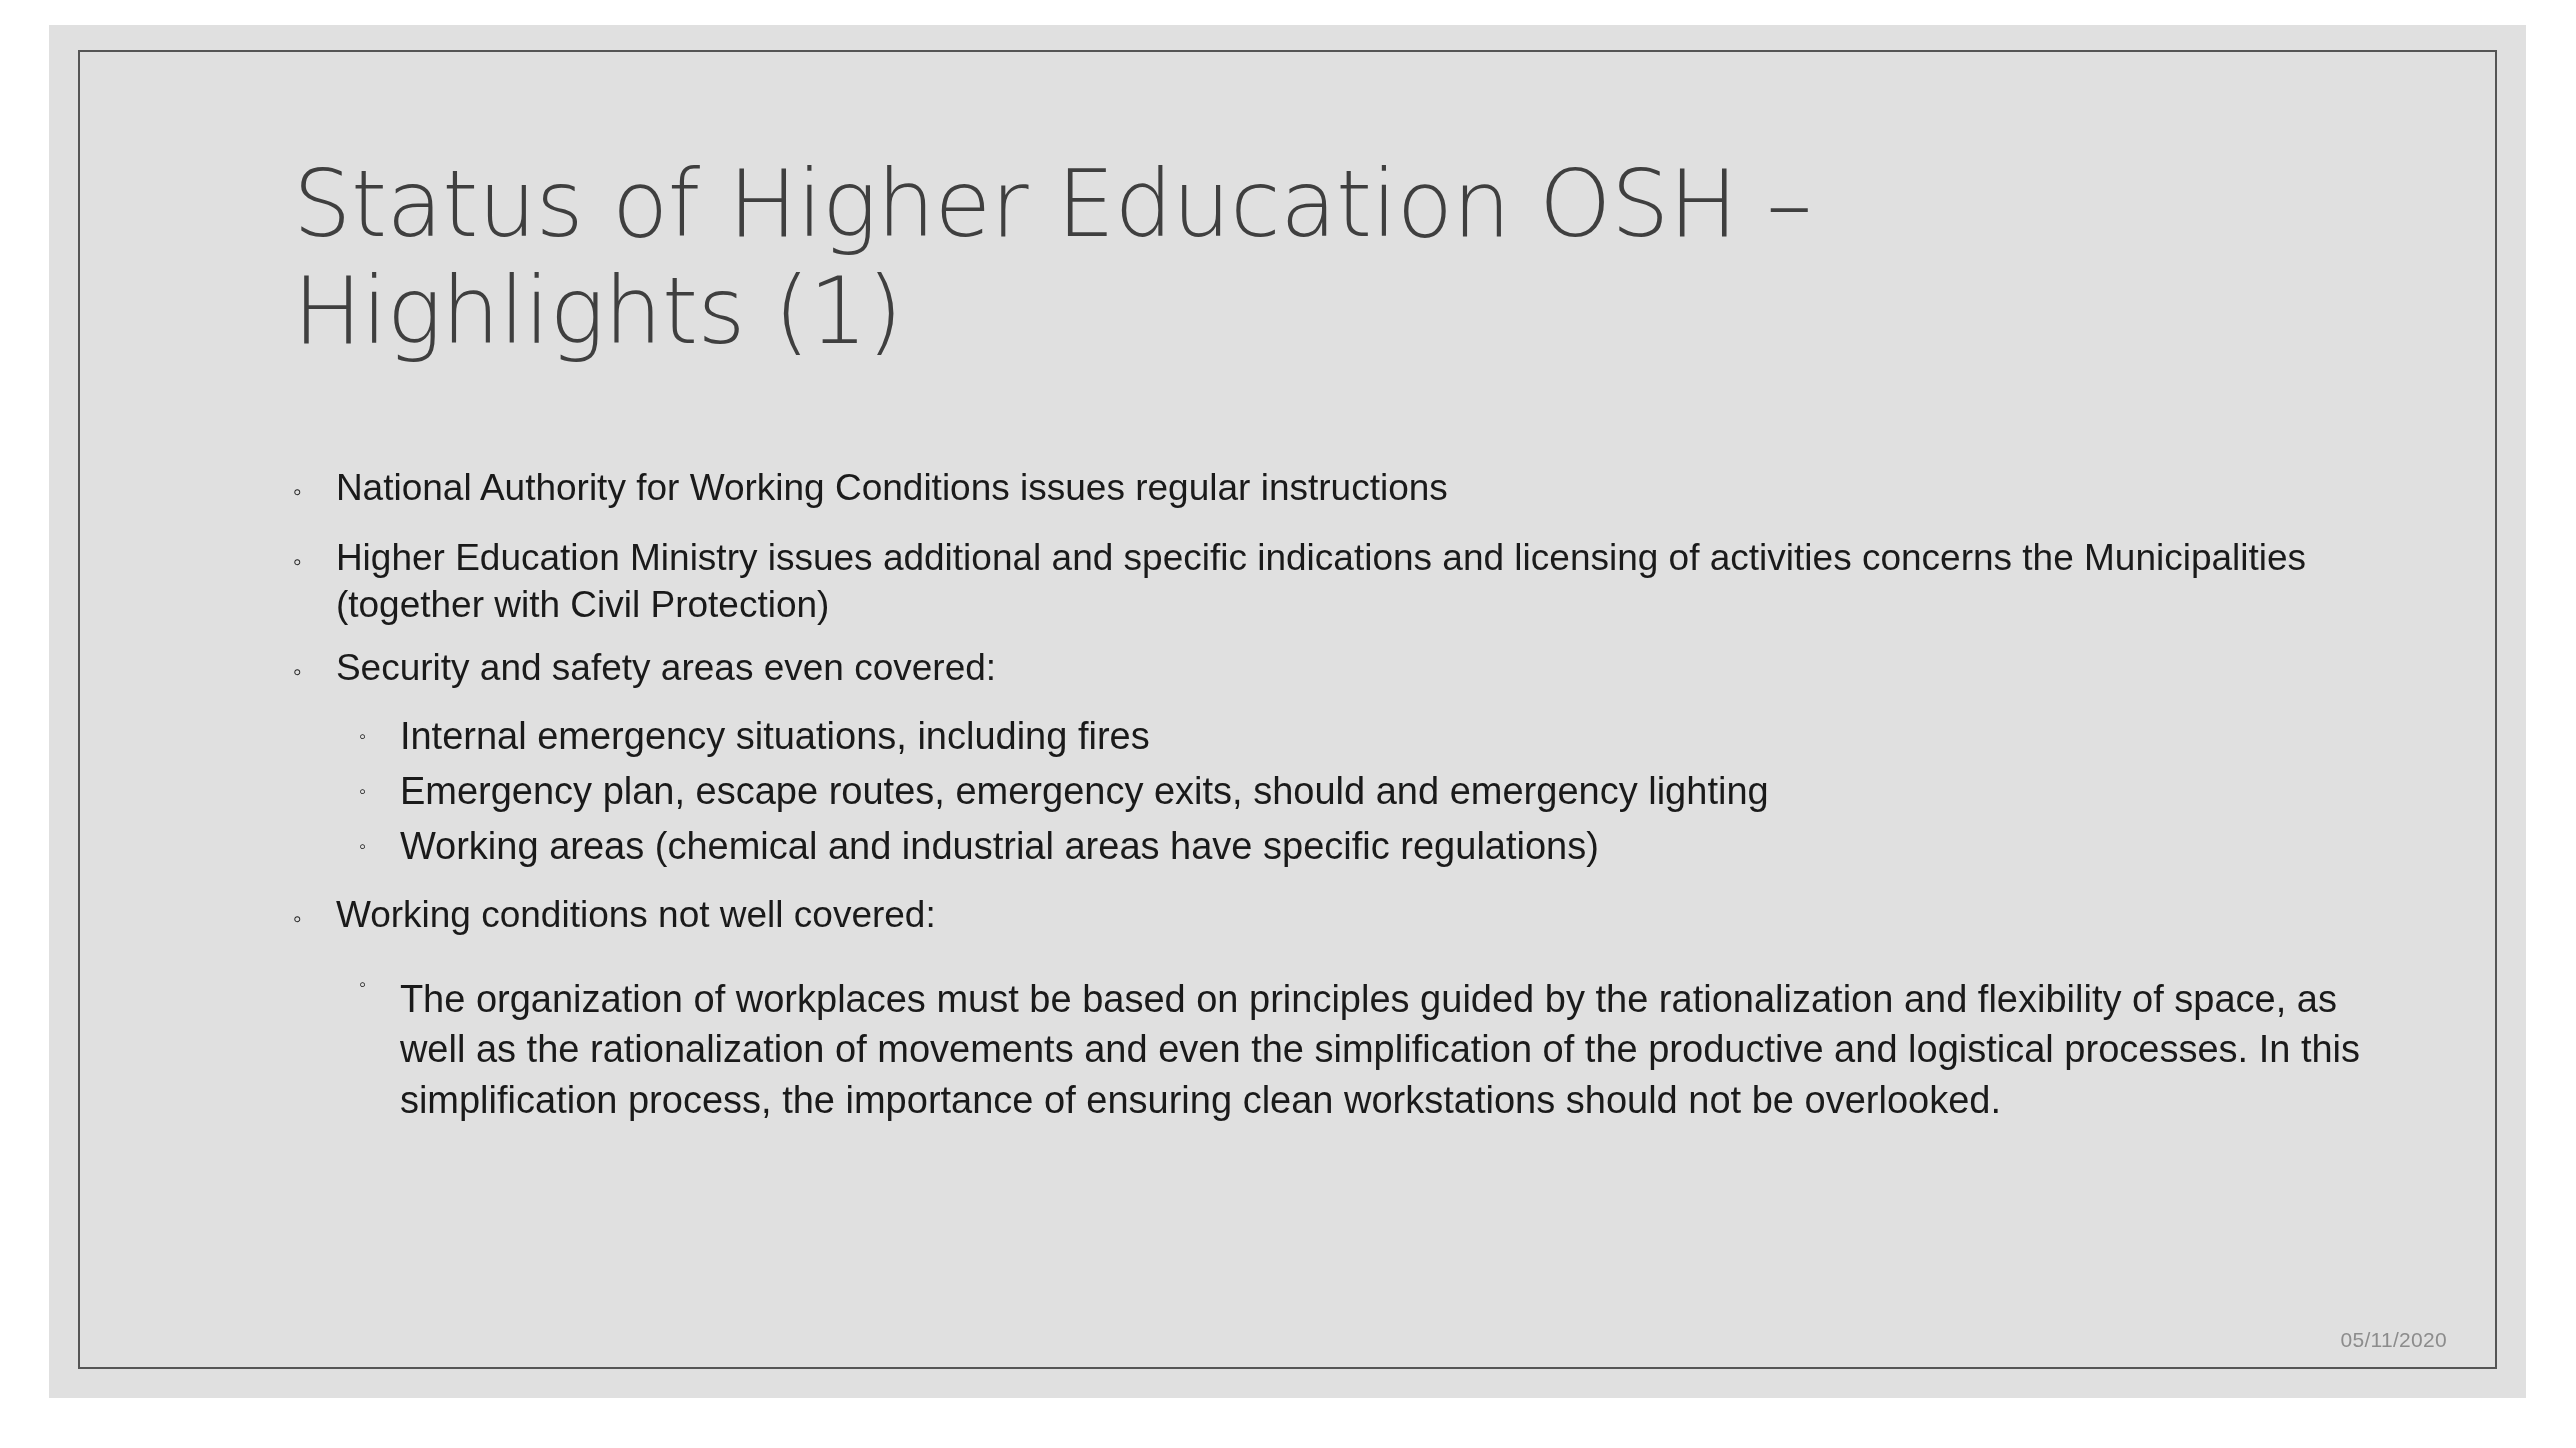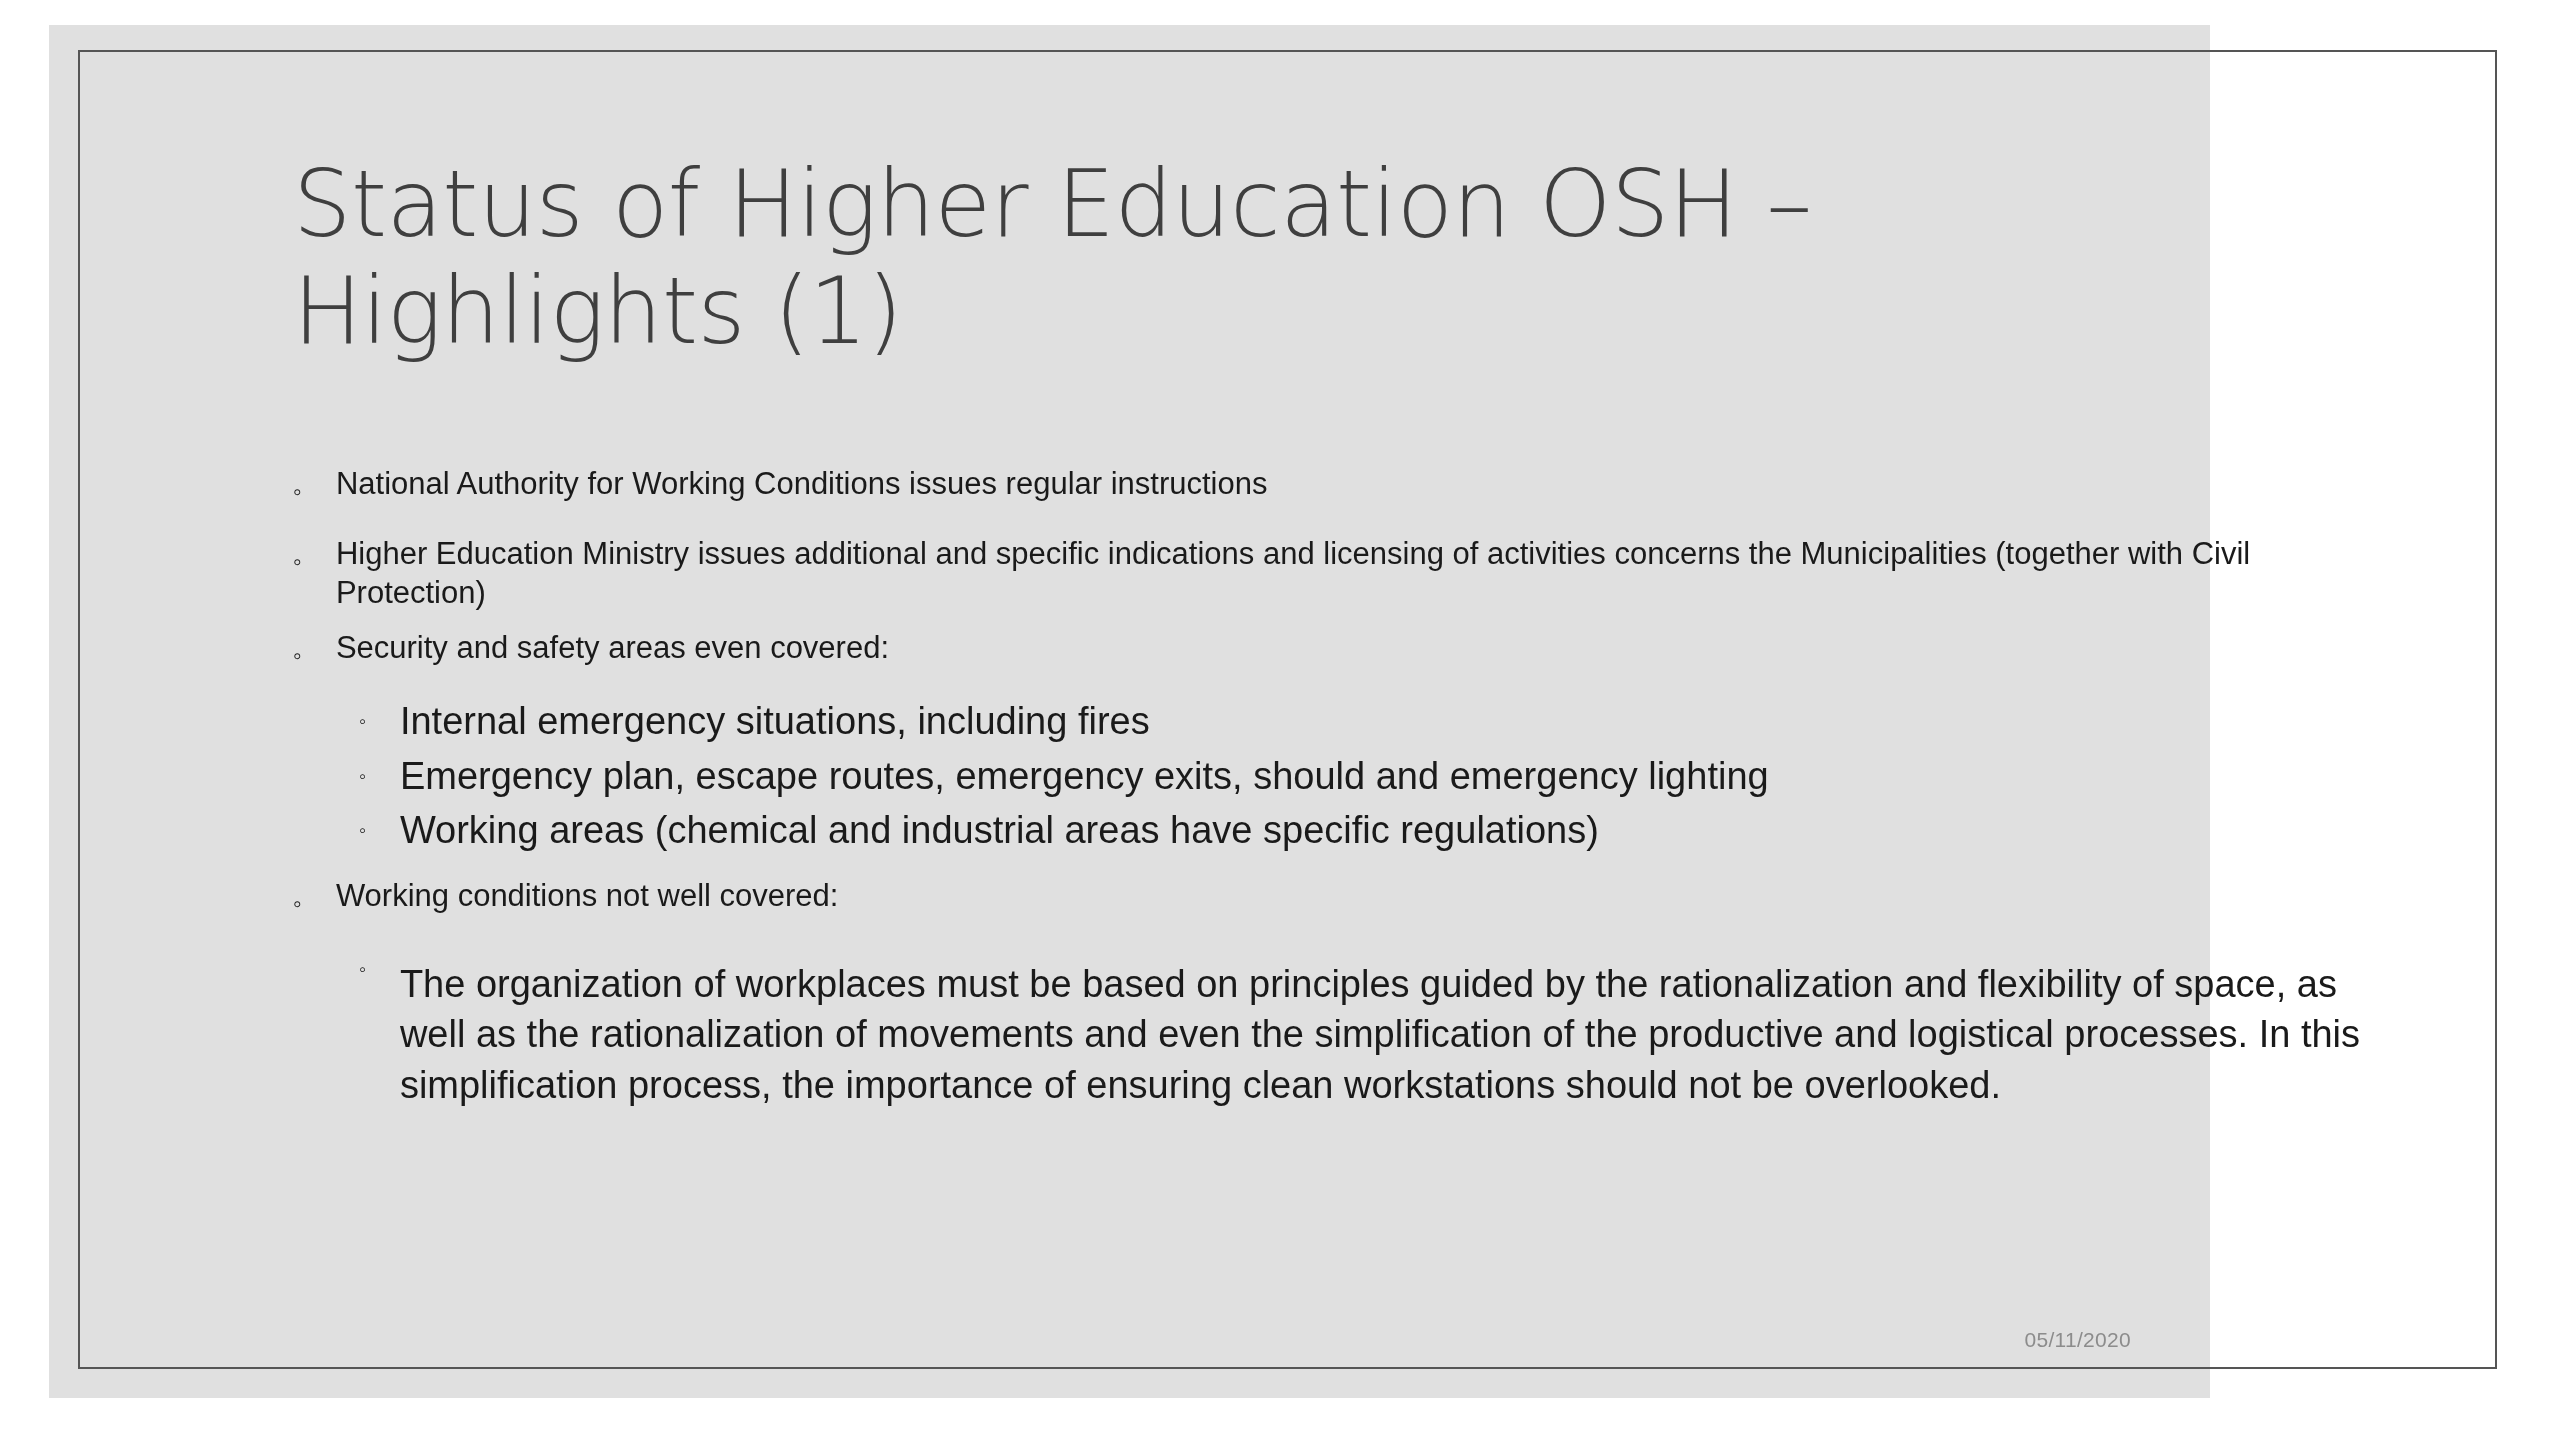--- a/index.html
+++ b/index.html
@@ -13,21 +13,21 @@
     height: 1449px;
     font-family: "Liberation Sans", sans-serif;
     overflow: hidden;
   }
 
   
   #slide-root {
     position: absolute;
     left: 49px;
     top: 25px;
-    width: 2161px;
+    width: 2477px;
     height: 1373px;
     background: #e0e0e0;
     box-sizing: border-box;
   }
 
   
   #slide-frame {
     position: absolute;
     left: 29px;
     top: 25px;
@@ -82,21 +82,21 @@
   .lvl1 {
     margin-bottom: 15.5px;
   }
   .lvl1 .bullet-marker {
     width: 43px;
     font-size: 25px;
     line-height: 54px;
     padding-left: 3.9px;
   }
   .lvl1 .bullet-text {
-    font-size: 31px;
+    font-size: 37px;
     line-height: 1.28;
     font-weight: 400;
   }
 
   
   .lvl2 {
     margin-bottom: 6.8px;
   }
   .lvl2-group {
     margin-left: 68px;

